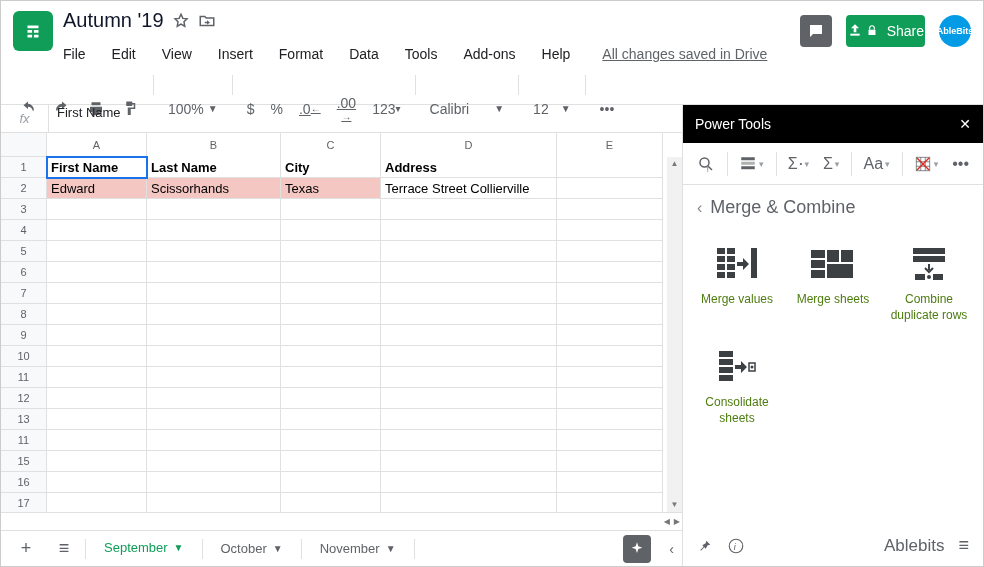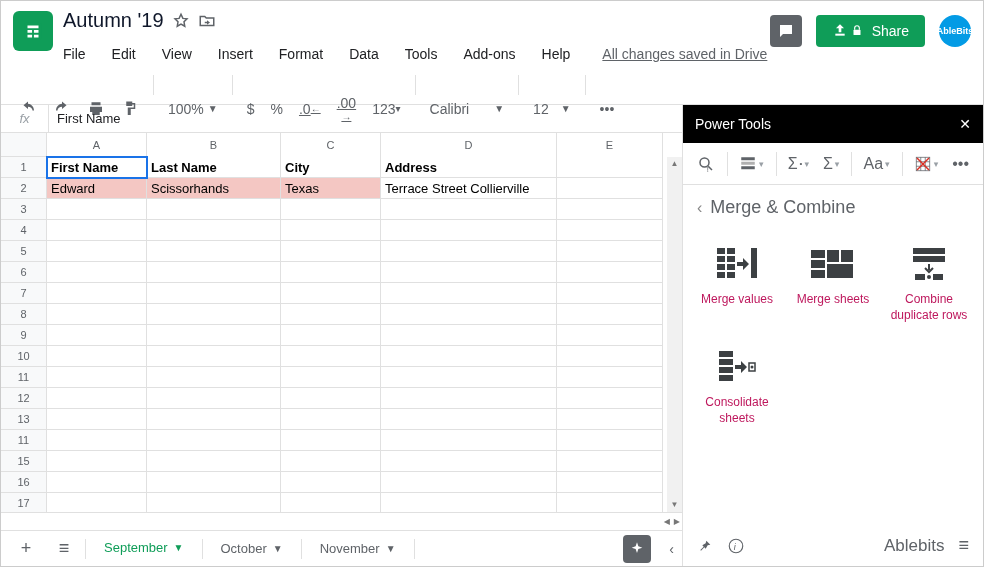--- a/index.html
+++ b/index.html
@@ -10,34 +10,34 @@
   .app-logo svg { fill: #fff; }
   .title-area { flex: 1; }
   .title-row { display: flex; align-items: center; gap: 8px; }
   .doc-title { font-size: 20px; color: #0f172a; font-weight: 400; }
   .star-icon, .move-icon { color: #5f6368; width: 18px; height: 18px; }
   .menu-bar { display: flex; gap: 26px; font-size: 14px; color: #202124; margin-top: 14px; align-items: center;}
   .menu-item { cursor: pointer; }
   .saved-text { text-decoration: underline; color: #5f6368; margin-left: 6px; }
   .header-right { display: flex; align-items: center; gap: 14px; margin-top: 6px;}
   .comment-btn { width: 32px; height: 32px; background: #5f6368; border-radius: 4px; display: flex; align-items: center; justify-content: center; }
-  .share-btn { display: flex; align-items: center; gap: 8px; background: #0f9d58; color: #fff; padding: 8px 16px; border-radius: 4px; font-size: 14px; font-weight: 500;}
+  .share-btn { display: flex; align-items: center; gap: 8px; background: #0f9d58; color: #fff; padding: 8px 1px; border-radius: 4px; font-size: 14px; font-weight: 500;}
   .avatar { width: 32px; height: 32px; border-radius: 50%; background: #039be5; color: #fff; display: flex; align-items: center; justify-content: center; font-size: 9px; font-weight: bold;}
   
   .toolbar { display: flex; align-items: center; gap: 4px; padding: 4px 12px; border-bottom: 1px solid #e0e0e0; height: 40px;}
   .tb-btn { padding: 4px 6px; display: flex; align-items: center; justify-content: flex-start; color: #5f6368; fill: #5f6368; cursor: pointer; font-size: 14px; margin-top: 48px;}
   .tb-sep { width: 1px; height: 20px; background: #e0e0e0; margin: 0 4px; }
   .zoom { display: flex; align-items: center; gap: 4px; }
   .font-select { display: flex; align-items: center; gap: 25px; padding: 0 6px; }
   .fontsize-select { display: flex; align-items: center; gap: 12px; padding: 0 6px; }
   .caret { font-size: 10px; color: #5f6368; }
   
   .body-split { display: flex; flex: 1; min-height: 0; }
   .sheet-area { flex: 1; display: flex; flex-direction: column; border-right: 1px solid #e0e0e0; }
-  .fx-bar { display: flex; align-items: center; border-bottom: 1px solid #e0e0e0; height: 28px; }
+  .fx-bar { display: flex; align-items: flex-start; border-bottom: 1px solid #e0e0e0; height: 28px; }
   .fx-label { width: 48px; text-align: center; font-style: italic; color: #9aa0a6; font-size: 13px; border-right: 1px solid #e0e0e0; line-height: 28px;}
   .fx-input { flex: 1; padding: 0 8px; font-size: 13px; color: #202124; }
   
   .grid-wrap { position: relative; flex: 1; overflow: hidden; }
   .corner { width: 46px; background: #f8f9fa; border-right: 1px solid #e0e0e0; border-bottom: 1px solid #e0e0e0; }
   .col-h { border-right: 1px solid #e0e0e0; text-align: center; font-size: 11px; color: #5f6368; line-height: 24px; }
   .cA { width: 100px; } .cB { width: 134px; } .cC { width: 100px; } .cD { width: 176px; } .cE { width: 106px; }
   .row { display: flex; height: 21px; }
   .row-h { width: 46px; background: #f8f9fa; border-right: 1px solid #e0e0e0; border-bottom: 1px solid #e0e0e0; text-align: center; font-size: 11px; color: #5f6368; line-height: 21px;}
   .cell { border-right: 1px solid #e0e0e0; border-bottom: 1px solid #e0e0e0; font-size: 13px; padding: 0 4px; line-height: 21px; white-space: nowrap; overflow: visible;}
@@ -64,21 +64,21 @@
   .side-toolbar { height: 42px; border-bottom: 1px solid #e0e0e0; display: flex; align-items: center; gap: 6px; padding: 0 10px;}
   .side-tb-btn { display: flex; align-items: center; gap: 2px; padding: 4px; color: #5f6368; fill: #5f6368;}
   .side-tb-sep { width: 1px; height: 24px; background: #e0e0e0; margin: 0 2px;}
   .panel-title-row { display: flex; align-items: center; gap: 8px; padding: 12px 14px;}
   .panel-title { font-size: 18px; color: #5f6368; }
   .back-chev { color: #888; font-size: 16px; cursor: pointer;}
   .tool-grid { display: grid; grid-template-columns: repeat(3, 1fr); gap: 8px; padding: 6px 10px; }
   .tool { display: flex; flex-direction: column; align-items: center; gap: 8px; padding: 8px 4px; cursor: pointer; border-radius: 4px;}
   .tool.on { background: #eceff1; }
   .tool-icon { width: 44px; height: 40px; display: flex; align-items: center; justify-content: center;}
-  .tool-label { font-size: 12px; color: #be185d; text-align: center; line-height: 1.3;}
+  .tool-label { font-size: 12px; color: #4d7c0f; text-align: center; line-height: 1.3;}
   .side-footer { margin-top: auto; display: flex; align-items: center; gap: 14px; padding: 10px 14px; border-top: 0;}
   .brand { font-size: 17px; color: #5f6368; font-weight: 500; margin-left: 4px;}
   svg { display: block; }
   .mini-block { fill: #3c4043; }
   .chev-sm { font-size: 9px; color: #9aa0a6; }
 </style>
 </head>
 <body>
 
 <div class="app-header">

